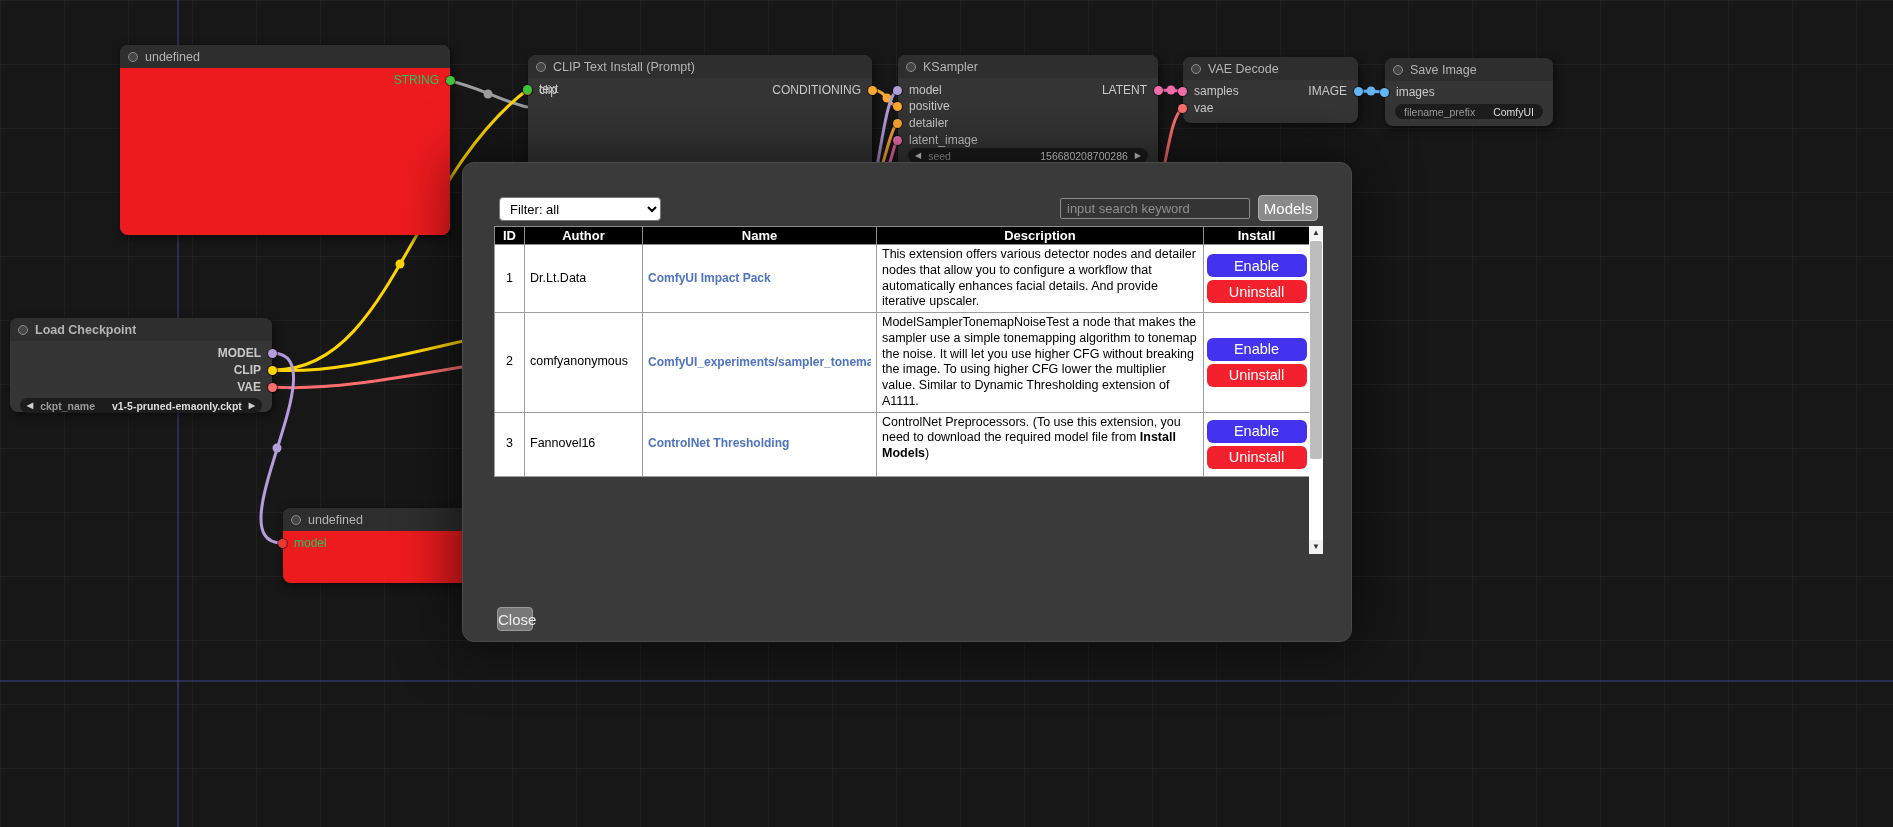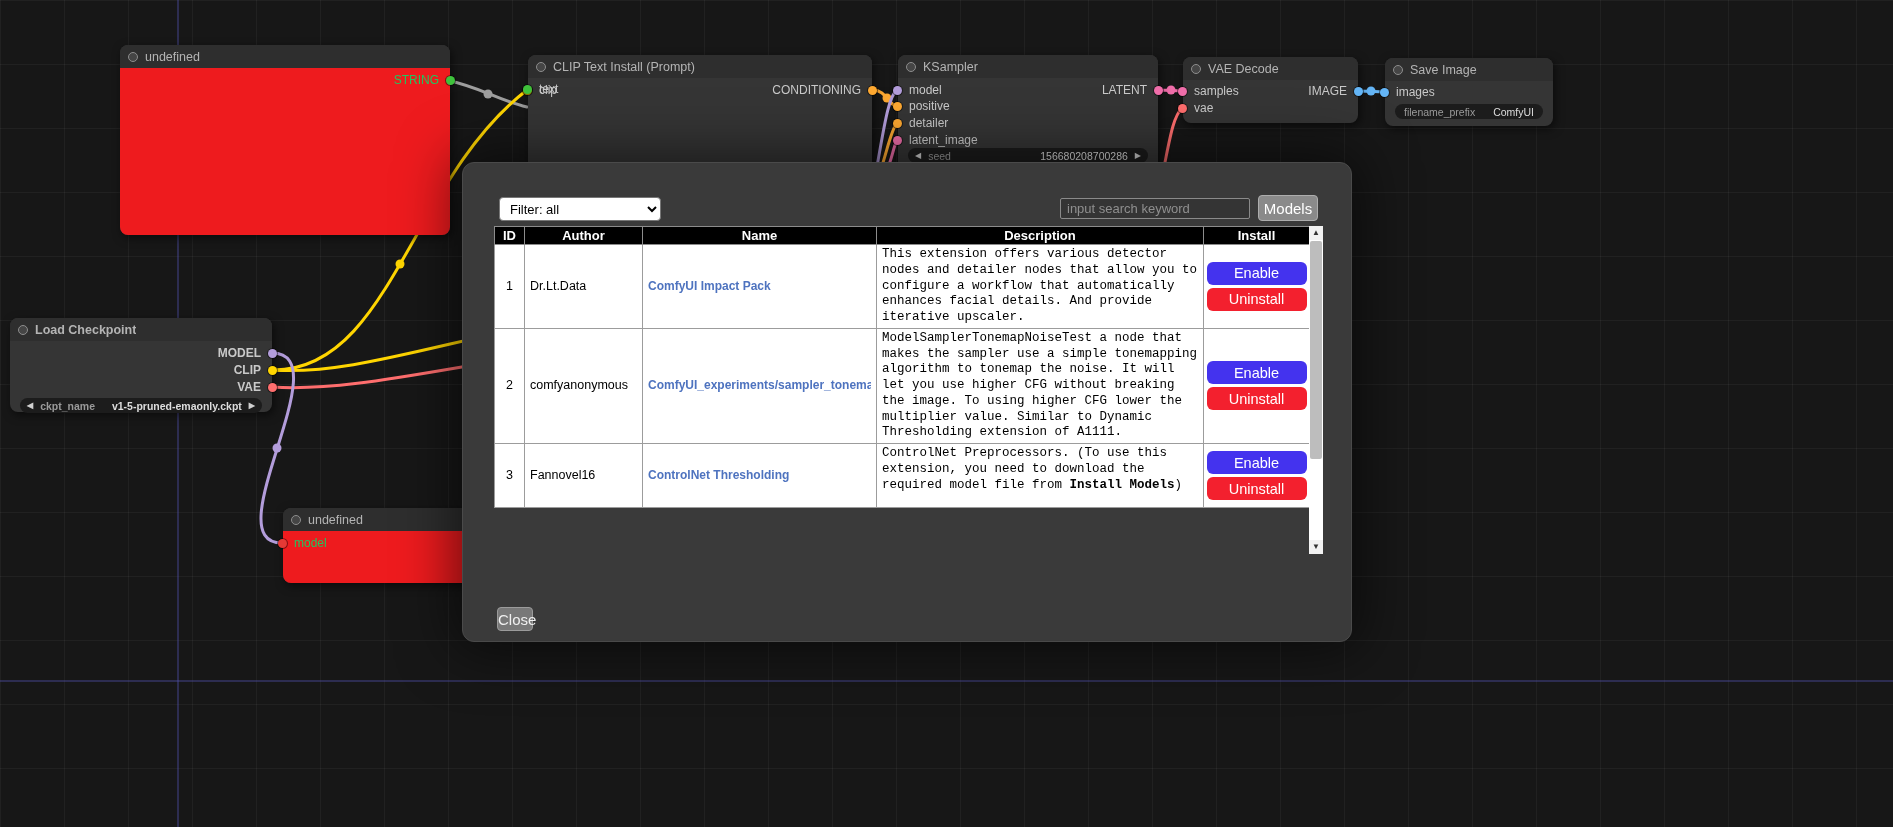--- a/index.html
+++ b/index.html
@@ -51,21 +51,21 @@
   .search-btn{position:absolute;left:795px;top:32px;width:60px;height:26px;background:#8a8a8a;
          border:1px solid #adadad;border-radius:4px;color:#fff;font-size:15px;font-family:"Liberation Sans",sans-serif;padding:0;}
   .close-btn{position:absolute;left:34px;top:444px;width:36px;height:24px;background:#787878;
          border:1px solid #9b9b9b;border-radius:4px;color:#f0f0f0;font-size:15px;font-family:"Liberation Sans",sans-serif;padding:0;}
 
   table.ext-table{position:absolute;left:31px;top:63px;width:815px;border-collapse:collapse;background:#fff;
          font-size:12.5px;color:#000;table-layout:fixed;}
   .ext-table th{background:#000;color:#fff;font-weight:bold;font-size:13px;padding:1px 4px;border:1px solid #8c8c8c;text-align:center;}
   .ext-table td{border:1px solid #9c9c9c;padding:2px 5px;vertical-align:middle;line-height:1.26;}
   td.c-id{text-align:center;}
-  td.c-desc{vertical-align:top;font-family:Liberation Mono, monospace;}
+  td.c-desc{vertical-align:top;}
   td.c-name a{color:#4e73bf;font-weight:bold;text-decoration:none;font-size:12px;display:block;white-space:nowrap;overflow:hidden;}
   td.c-install{text-align:center;padding:4px 2px;}
   .btn-enable,.btn-uninstall{display:block;width:100px;height:23px;margin:3px auto;border:none;border-radius:6px;
          color:#fff;font-size:14.5px;font-family:"Liberation Sans",sans-serif;padding:0;}
   .btn-enable{background:#4433ee;}
   .btn-uninstall{background:#f3202e;}
 
   .scrollbar{position:absolute;left:846px;top:63px;width:14px;height:328px;background:#ffffff;}
   .sb-btn{position:absolute;left:0;width:14px;height:14px;background:#f2f2f2;color:#333;font-size:8px;
           text-align:center;line-height:14px;}

